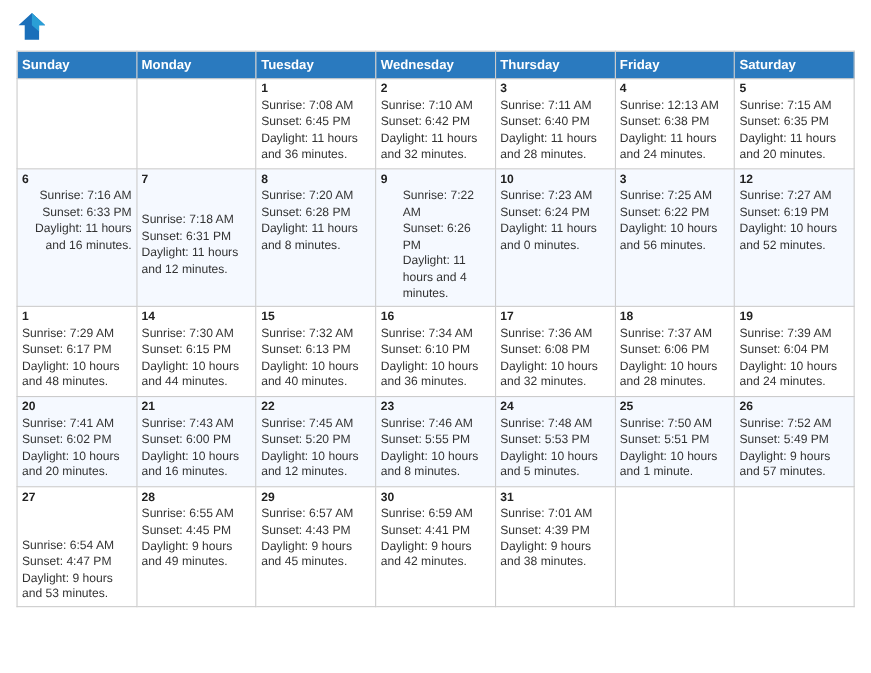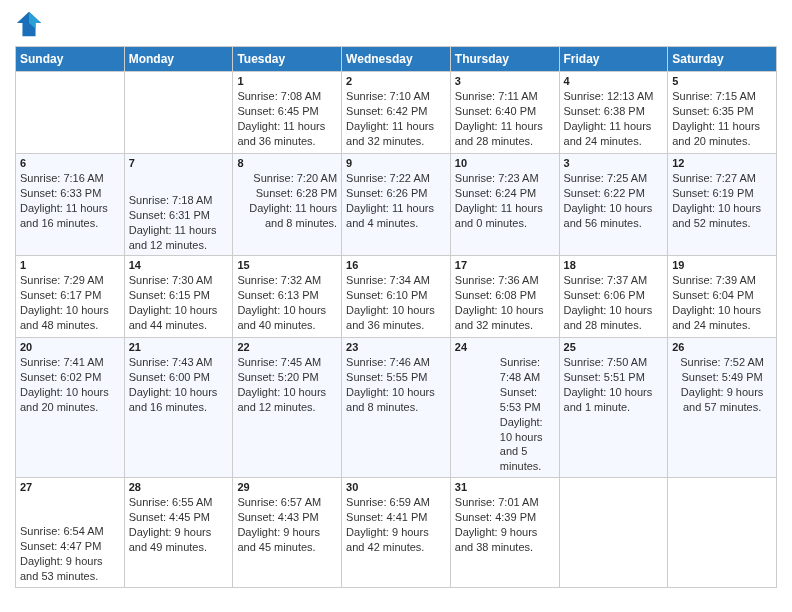--- a/index.html
+++ b/index.html
@@ -152,39 +152,39 @@
           <td>
             <span class="day-num">5</span>
             <div class="cell-text" style="white-space: pre-line;">Sunrise: 7:15 AM
 Sunset: 6:35 PM
 Daylight: 11 hours and 20 minutes.</div>
           </td>
         </tr>
         <tr>
           <td>
             <span class="day-num">6</span>
-            <div class="cell-text" style="white-space: pre-line;">Sunrise: 7:16 AM
+            <div class="cell-text" style="white-space: pre-line; text-align: right;">Sunrise: 7:16 AM
 Sunset: 6:33 PM
 Daylight: 11 hours and 16 minutes.</div>
           </td>
           <td>
             <span class="day-num">7</span>
             <div class="cell-text" style="white-space: pre-line; margin-top: 24px;">Sunrise: 7:18 AM
 Sunset: 6:31 PM
 Daylight: 11 hours and 12 minutes.</div>
           </td>
           <td>
             <span class="day-num">8</span>
-            <div class="cell-text" style="white-space: pre-line; text-align: right;">Sunrise: 7:20 AM
+            <div class="cell-text" style="white-space: pre-line;">Sunrise: 7:20 AM
 Sunset: 6:28 PM
 Daylight: 11 hours and 8 minutes.</div>
           </td>
           <td>
             <span class="day-num">9</span>
-            <div class="cell-text" style="white-space: pre-line;">Sunrise: 7:22 AM
+            <div class="cell-text" style="white-space: pre-line; margin-left: 20px;">Sunrise: 7:22 AM
 Sunset: 6:26 PM
 Daylight: 11 hours and 4 minutes.</div>
           </td>
           <td>
             <span class="day-num">10</span>
             <div class="cell-text" style="white-space: pre-line;">Sunrise: 7:23 AM
 Sunset: 6:24 PM
 Daylight: 11 hours and 0 minutes.</div>
           </td>
           <td>
@@ -264,33 +264,33 @@
 Daylight: 10 hours and 12 minutes.</div>
           </td>
           <td>
             <span class="day-num">23</span>
             <div class="cell-text" style="white-space: pre-line;">Sunrise: 7:46 AM
 Sunset: 5:55 PM
 Daylight: 10 hours and 8 minutes.</div>
           </td>
           <td>
             <span class="day-num">24</span>
-            <div class="cell-text" style="white-space: pre-line; margin-left: 45px;">Sunrise: 7:48 AM
+            <div class="cell-text" style="white-space: pre-line;">Sunrise: 7:48 AM
 Sunset: 5:53 PM
 Daylight: 10 hours and 5 minutes.</div>
           </td>
           <td>
             <span class="day-num">25</span>
             <div class="cell-text" style="white-space: pre-line;">Sunrise: 7:50 AM
 Sunset: 5:51 PM
 Daylight: 10 hours and 1 minute.</div>
           </td>
           <td>
             <span class="day-num">26</span>
-            <div class="cell-text" style="white-space: pre-line; text-align: center;">Sunrise: 7:52 AM
+            <div class="cell-text" style="white-space: pre-line;">Sunrise: 7:52 AM
 Sunset: 5:49 PM
 Daylight: 9 hours and 57 minutes.</div>
           </td>
         </tr>
         <tr>
           <td>
             <span class="day-num">27</span>
             <div class="cell-text" style="white-space: pre-line; margin-top: 31px;">Sunrise: 6:54 AM
 Sunset: 4:47 PM
 Daylight: 9 hours and 53 minutes.</div>

